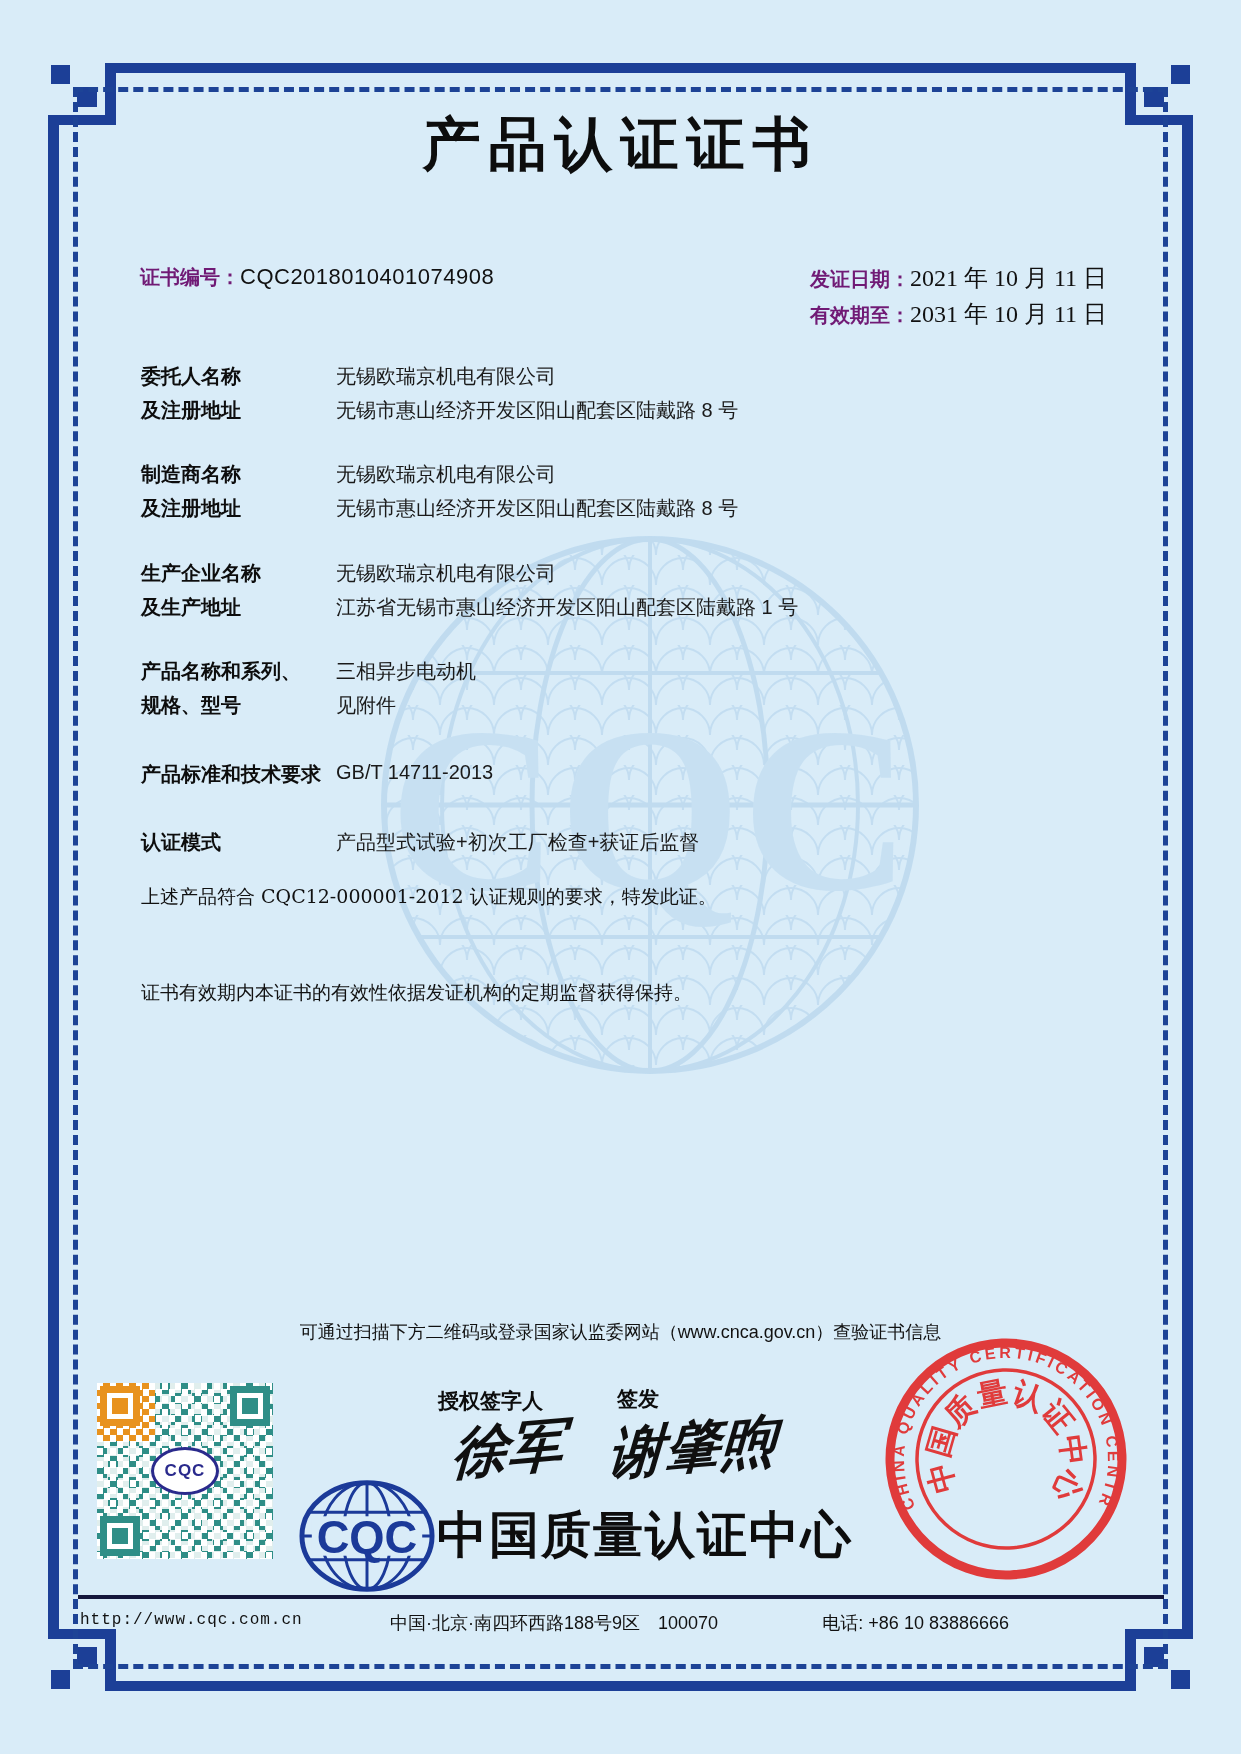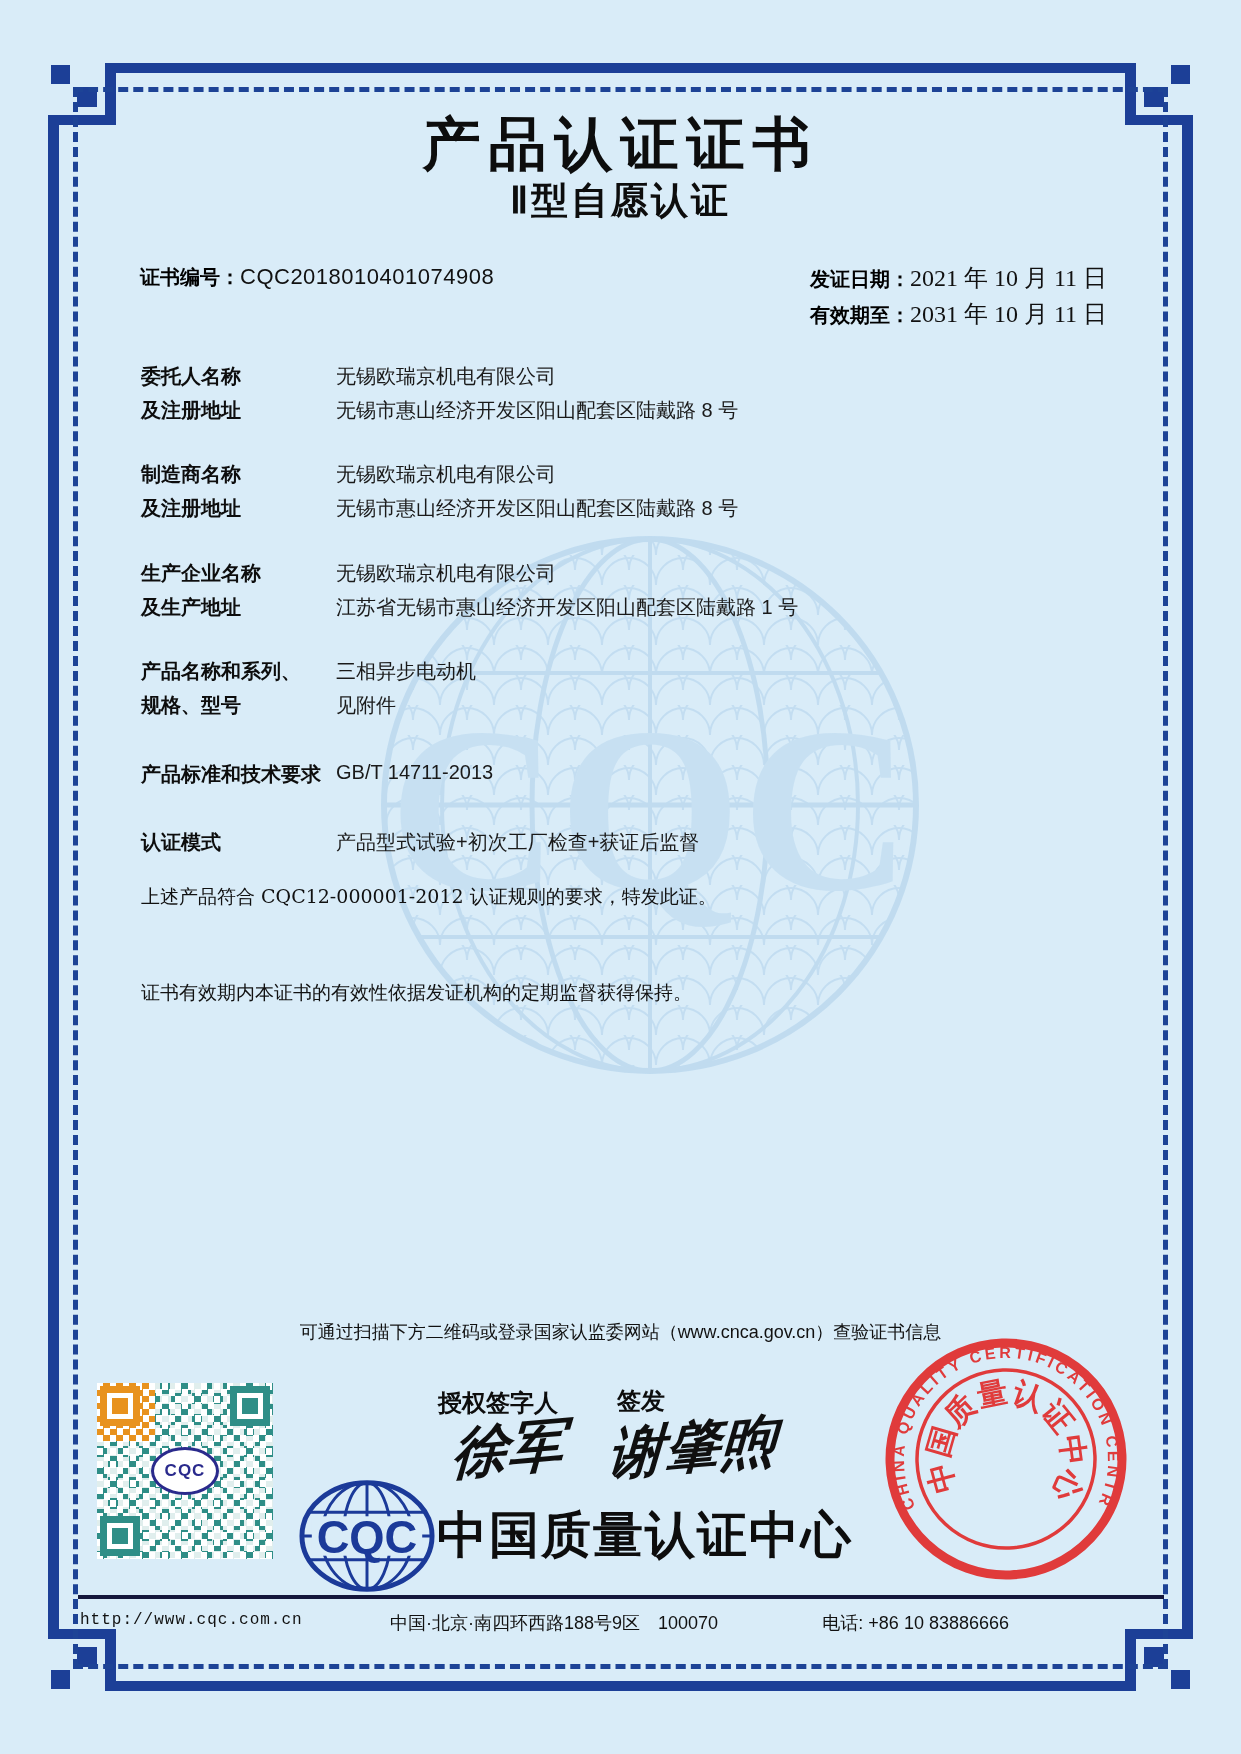--- a/index.html
+++ b/index.html
@@ -9,36 +9,36 @@
   
   .bar{position:absolute;background:#1c3f97;}
   .dash-rect{position:absolute;left:73px;top:87px;width:1085px;height:1572px;border:5px dashed #1d4396;}
   .corner-sq{position:absolute;background:#1c3f97;}
 
   
   .title{position:absolute;left:0;right:0;top:106px;text-align:center;font-size:58px;font-weight:bold;letter-spacing:8px;color:#0d0d0d;}
   .subtitle{position:absolute;left:0;right:0;top:176px;text-align:center;font-size:37px;font-weight:bold;letter-spacing:3px;color:#0d0d0d;}
 
   .cert-row{position:absolute;display:flex;align-items:baseline;}
-  .kai-label{font-family:"DejaVu Serif",serif;font-weight:bold;font-size:20px;color:#000000;}
+  .kai-label{font-family:"DejaVu Serif",serif;font-weight:bold;font-size:20px;color:#701a75;}
   .cert-no{font-family:Liberation Sans, sans-serif;font-size:22px;color:#111;letter-spacing:.5px;}
   .date-val{font-family:"Liberation Serif",serif;font-size:24px;color:#111;}
 
   
   .lbl{position:absolute;left:141px;font-size:20px;font-weight:bold;color:#0d0d0d;white-space:nowrap;}
   .val{position:absolute;left:336px;font-size:20px;color:#1a1a1a;white-space:nowrap;}
   .stm{position:absolute;left:141px;font-family:"DejaVu Serif",serif;font-size:19px;color:#111;white-space:nowrap;}
 
   
   .watermark{position:absolute;left:170px;top:525px;width:960px;height:560px;opacity:.45;}
   .wm-cqc{font-family:"Liberation Serif",serif;font-weight:bold;font-size:235px;fill:#b3d3ec;}
 
   
   .verify{position:absolute;left:0;right:0;top:1320px;text-align:center;font-size:18px;color:#111;}
-  .sig-label{position:absolute;font-size:24px;font-weight:bold;color:#0d0d0d;}
+  .sig-label{position:absolute;font-size:21px;font-weight:bold;color:#0d0d0d;}
   .sig-name{position:absolute;font-family:"DejaVu Serif",serif;font-style:italic;font-weight:bold;color:#101010;transform:rotate(-5deg) skewX(-8deg);}
 
   
   .org-name{position:absolute;left:437px;top:1502px;font-size:50px;font-weight:bold;letter-spacing:2px;color:#0d0d0d;white-space:nowrap;}
   .logo-globe{position:absolute;left:298px;top:1478px;width:138px;height:116px;}
   .logo-cqc-text{font-family:"Liberation Sans",sans-serif;font-weight:bold;font-size:46px;fill:#1b3a99;}
 
   
   .qr{position:absolute;left:97px;top:1383px;width:176px;height:176px;background:#fff;}
   .qr-noise{position:absolute;inset:0;
@@ -115,21 +115,20 @@
     <ellipse cx="480" cy="280" rx="118" ry="266" fill="none" stroke="#a2c8e6" stroke-width="5"></ellipse>
     <ellipse cx="480" cy="280" rx="208" ry="266" fill="none" stroke="#a2c8e6" stroke-width="4"></ellipse>
     <line x1="480" y1="14" x2="480" y2="546" stroke="#a2c8e6" stroke-width="4"></line>
     <line x1="250" y1="148" x2="710" y2="148" stroke="#a2c8e6" stroke-width="4"></line>
     <line x1="214" y1="280" x2="746" y2="280" stroke="#a2c8e6" stroke-width="5"></line>
     <line x1="250" y1="412" x2="710" y2="412" stroke="#a2c8e6" stroke-width="4"></line>
     <text class="wm-cqc" x="480" y="364" text-anchor="middle">CQC</text>
   </svg>
 
   <div class="title">产品认证证书</div>
-  <div class="subtitle">Ⅱ型自愿认证</div>
 
   <div class="cert-row" style="left:140px;top:264px;">
     <span class="kai-label">证书编号：</span>
     <span class="cert-no">CQC2018010401074908</span>
   </div>
   <div class="cert-row" style="left:810px;top:262px;">
     <span class="kai-label">发证日期：</span>
     <span class="date-val">2021 年 10 月 11 日</span>
   </div>
   <div class="cert-row" style="left:810px;top:298px;">

